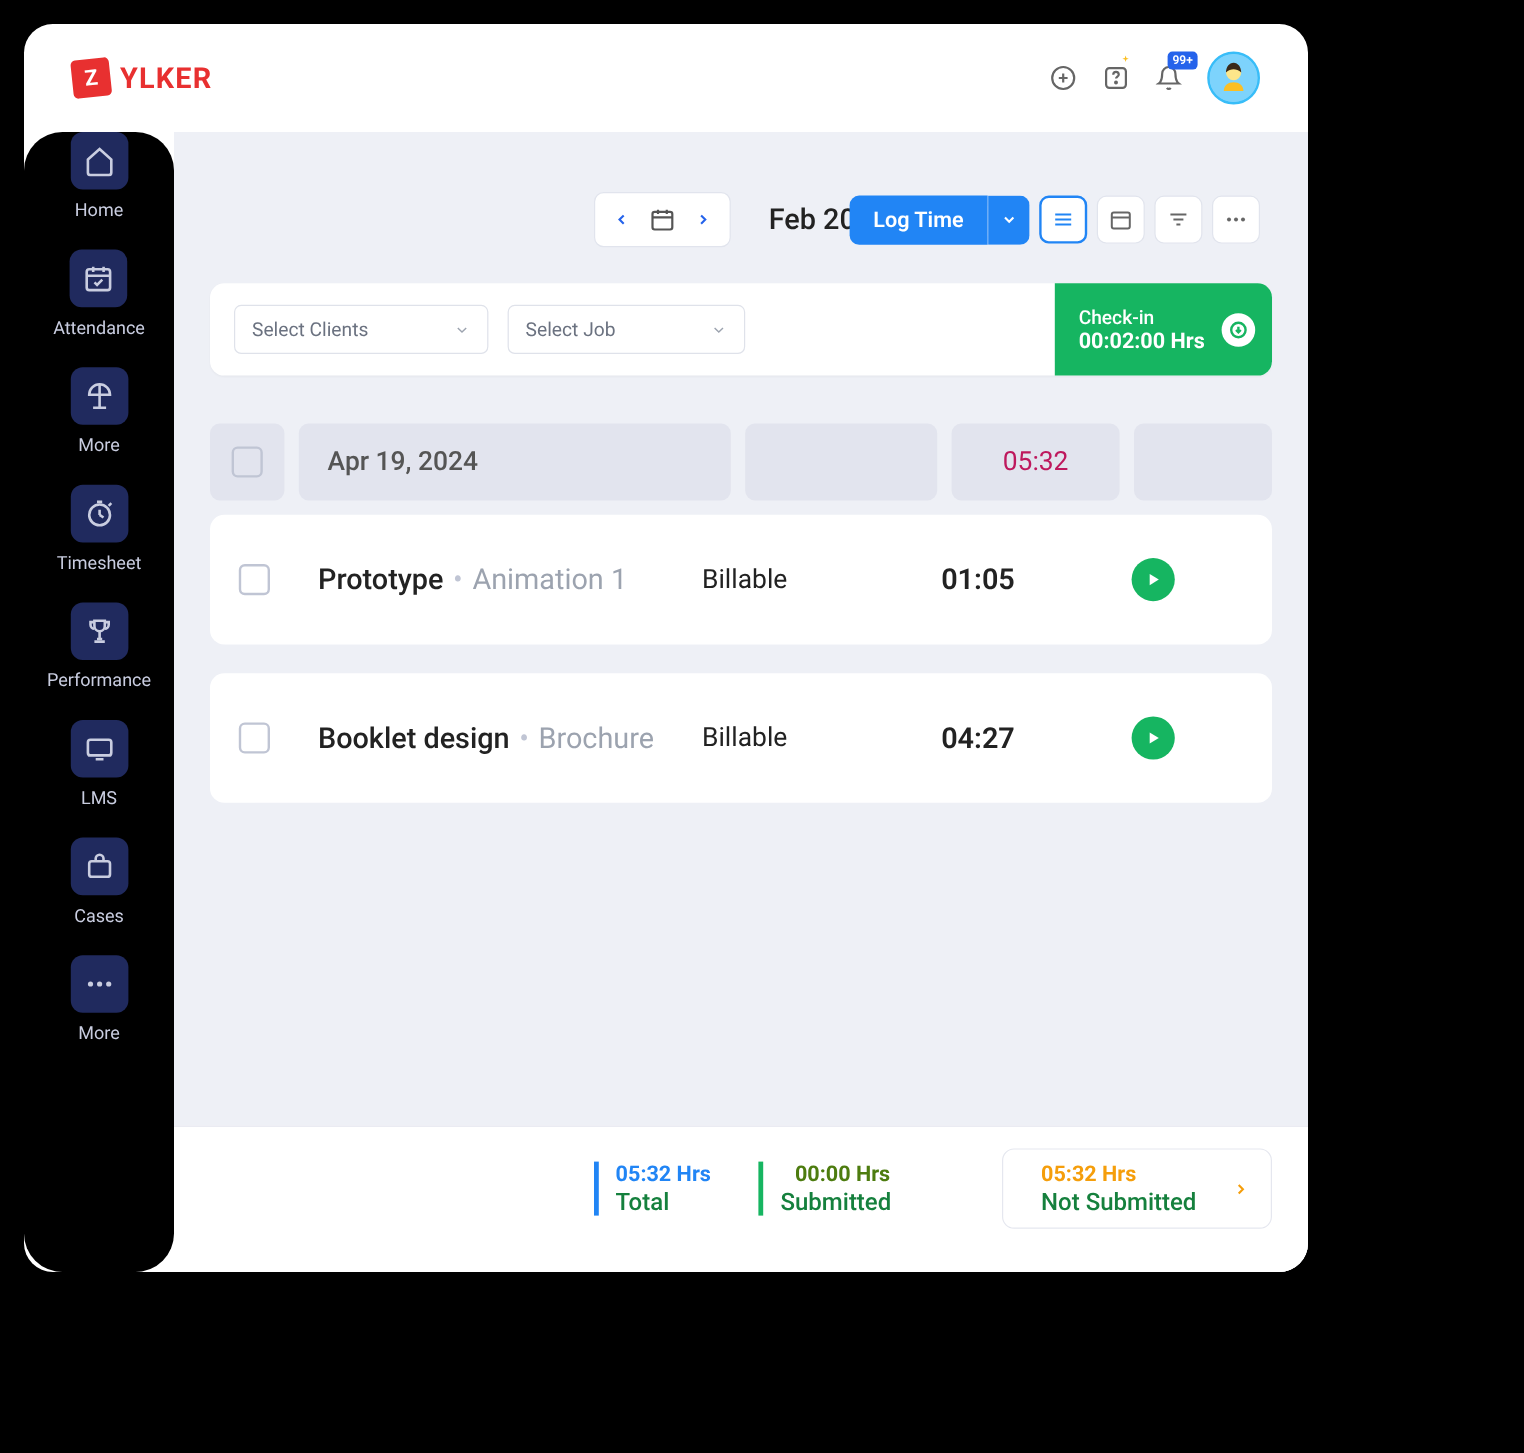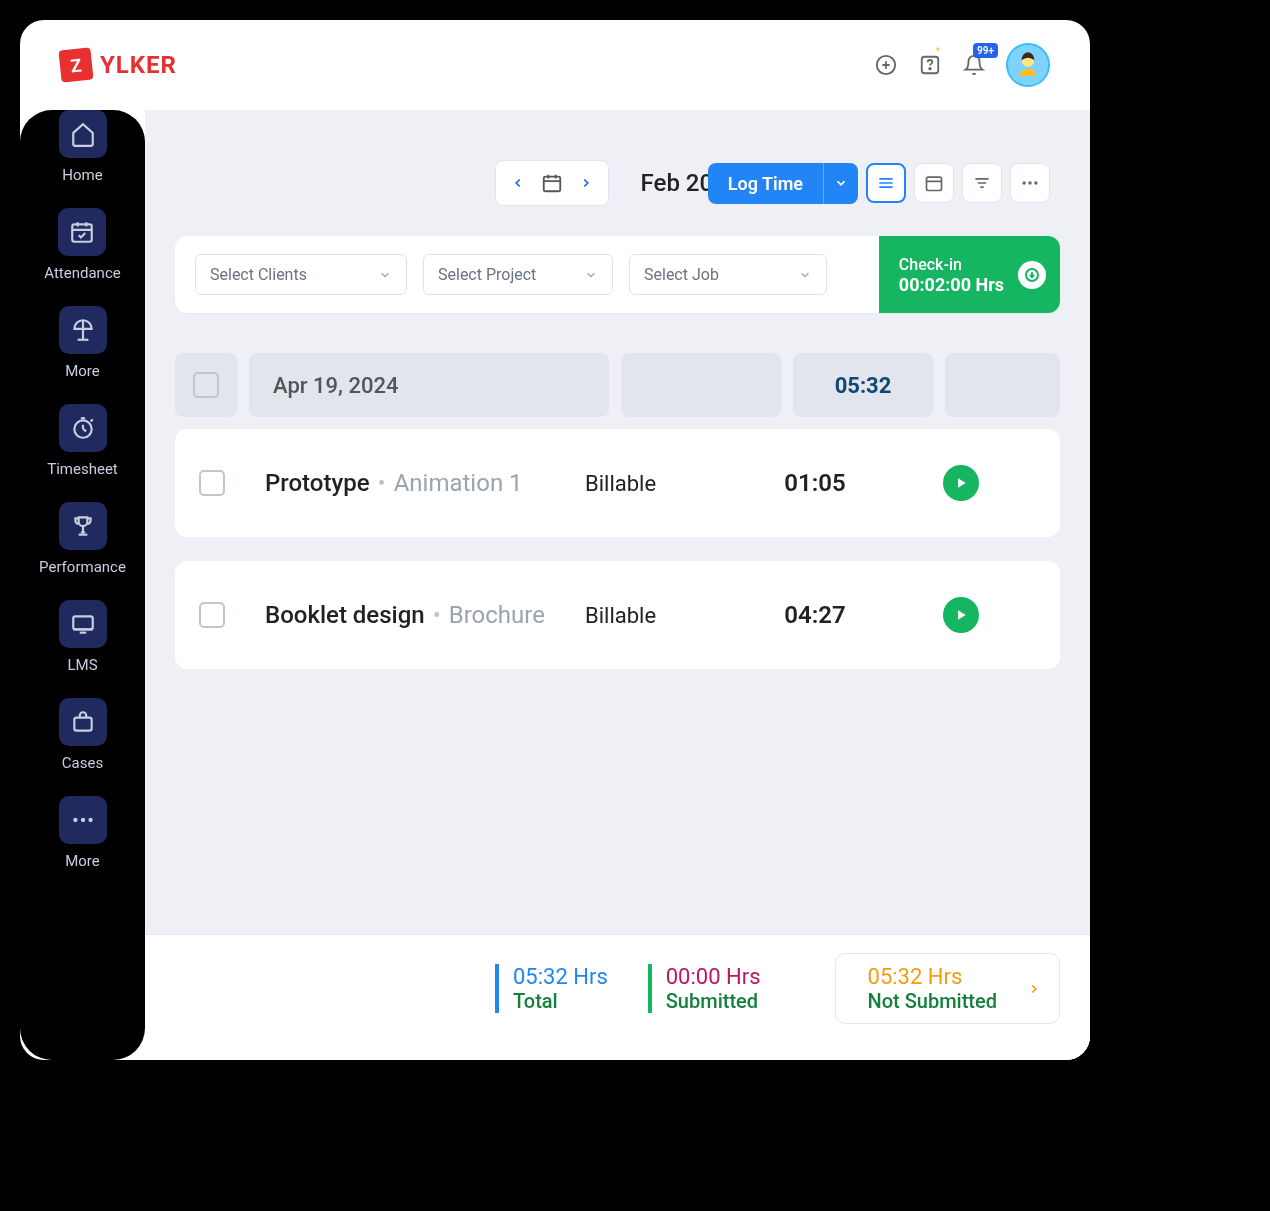--- a/index.html
+++ b/index.html
@@ -44,44 +44,44 @@
   .checkin-label { font-size: 16px; font-weight: 500; }
   .checkin-time { font-size: 18px; font-weight: 700; }
   .checkin-icon { position: absolute; right: 14px; top: 50%; transform: translateY(-50%); width: 28px; height: 28px; background: #fff; border-radius: 50%; color: #16b561; display: flex; align-items: center; justify-content: center; }
   
   .list { padding: 40px 30px 0; }
   .date-header { display: flex; align-items: center; gap: 12px; margin-bottom: 12px; }
   .dh-cell { background: #e2e4ee; border-radius: 8px; height: 64px; display: flex; align-items: center; }
   .dh-check { width: 62px; justify-content: center; }
   .dh-date { width: 360px; padding-left: 24px; font-size: 22px; color: #555; font-weight: 500; }
   .dh-blank1 { width: 160px; }
-  .dh-time { width: 140px; justify-content: center; font-size: 22px; font-weight: 700; color: #0c4a6e; }
+  .dh-time { width: 140px; justify-content: center; font-size: 22px; font-weight: 400; color: #be185d; }
   .dh-blank2 { flex: 1; }
   
   .entry { background: #fff; border-radius: 12px; padding: 36px 24px; display: flex; align-items: center; gap: 0; margin-bottom: 24px; }
   .checkbox { width: 26px; height: 26px; border: 2px solid #c0c5d4; border-radius: 5px; cursor: pointer; flex-shrink:0; }
   .entry-name { font-size: 24px; font-weight: 500; color: #222; margin-left: 40px; }
   .entry-sub { font-size: 24px; color: #9ca3af; }
   .dot { color: #c0c5d4; margin: 0 8px; font-size: 24px; }
   .entry-names { width: 360px; display: flex; align-items: center; flex-wrap: wrap; }
   .entry-billable { width: 160px; font-size: 22px; color: #222; }
   .entry-time { width: 140px; font-size: 24px; font-weight: 600; color: #222; text-align: center; }
   .entry-actions { flex: 1; display: flex; justify-content: center; }
   .play-btn { width: 36px; height: 36px; background: #16b561; border-radius: 50%; display: flex; align-items: center; justify-content: center; color: #fff; cursor: pointer; }
   
   .footer { position: absolute; bottom: 0; left: 0; right: 0; background: #fff; border-top: 1px solid #e5e7ef; padding: 18px 30px 36px; display: flex; align-items: center; gap: 40px; }
   .footer-spacer{flex:0 0 280px;}
   .metric { display: flex; flex-direction: column; padding-left: 14px; }
   .metric.total { border-left: 4px solid #2185f5; }
   .metric.total .mv { color: #2185f5; }
   .metric.sub { border-left: 4px solid #16b561; }
-  .metric.sub .mv { color: #be185d; }
+  .metric.sub .mv { color: #4d7c0f; margin-left: 12px; }
   .metric.not { }
   .metric.not .mv { color: #f59e0b; }
-  .mv { font-size: 22px; font-weight: 400; }
+  .mv { font-size: 18px; font-weight: 700; }
   .ml { font-size: 20px; color: #15803d; font-weight: 500; }
   .not-box { border: 1px solid #e5e7ef; border-radius: 10px; padding: 10px 18px; display: flex; align-items: center; gap: 30px; margin-left: auto; cursor:pointer; }
   .not-box svg { color: #f59e0b; }
 </style>
 </head>
 <body>
 
 <div class="app-frame">
 
   <div class="header">
@@ -278,26 +278,20 @@
         </div>
       </div>
 
       <div class="filter-row">
         <div class="select clients">
           <span>Select Clients</span>
           <svg width="14" height="14" viewBox="0 0 24 24" fill="none" stroke="#9ca3af" stroke-width="2">
               <polyline points="6 9 12 15 18 9"></polyline>
             </svg>
         </div>
-        <div class="select project">
-          <span>Select Project</span>
-          <svg width="14" height="14" viewBox="0 0 24 24" fill="none" stroke="#9ca3af" stroke-width="2">
-              <polyline points="6 9 12 15 18 9"></polyline>
-            </svg>
-        </div>
         <div class="select job">
           <span>Select Job</span>
           <svg width="14" height="14" viewBox="0 0 24 24" fill="none" stroke="#9ca3af" stroke-width="2">
               <polyline points="6 9 12 15 18 9"></polyline>
             </svg>
         </div>
         <div class="checkin">
           <div class="checkin-label">Check-in</div>
           <div class="checkin-time">00:02:00 Hrs</div>
           <div class="checkin-icon">

